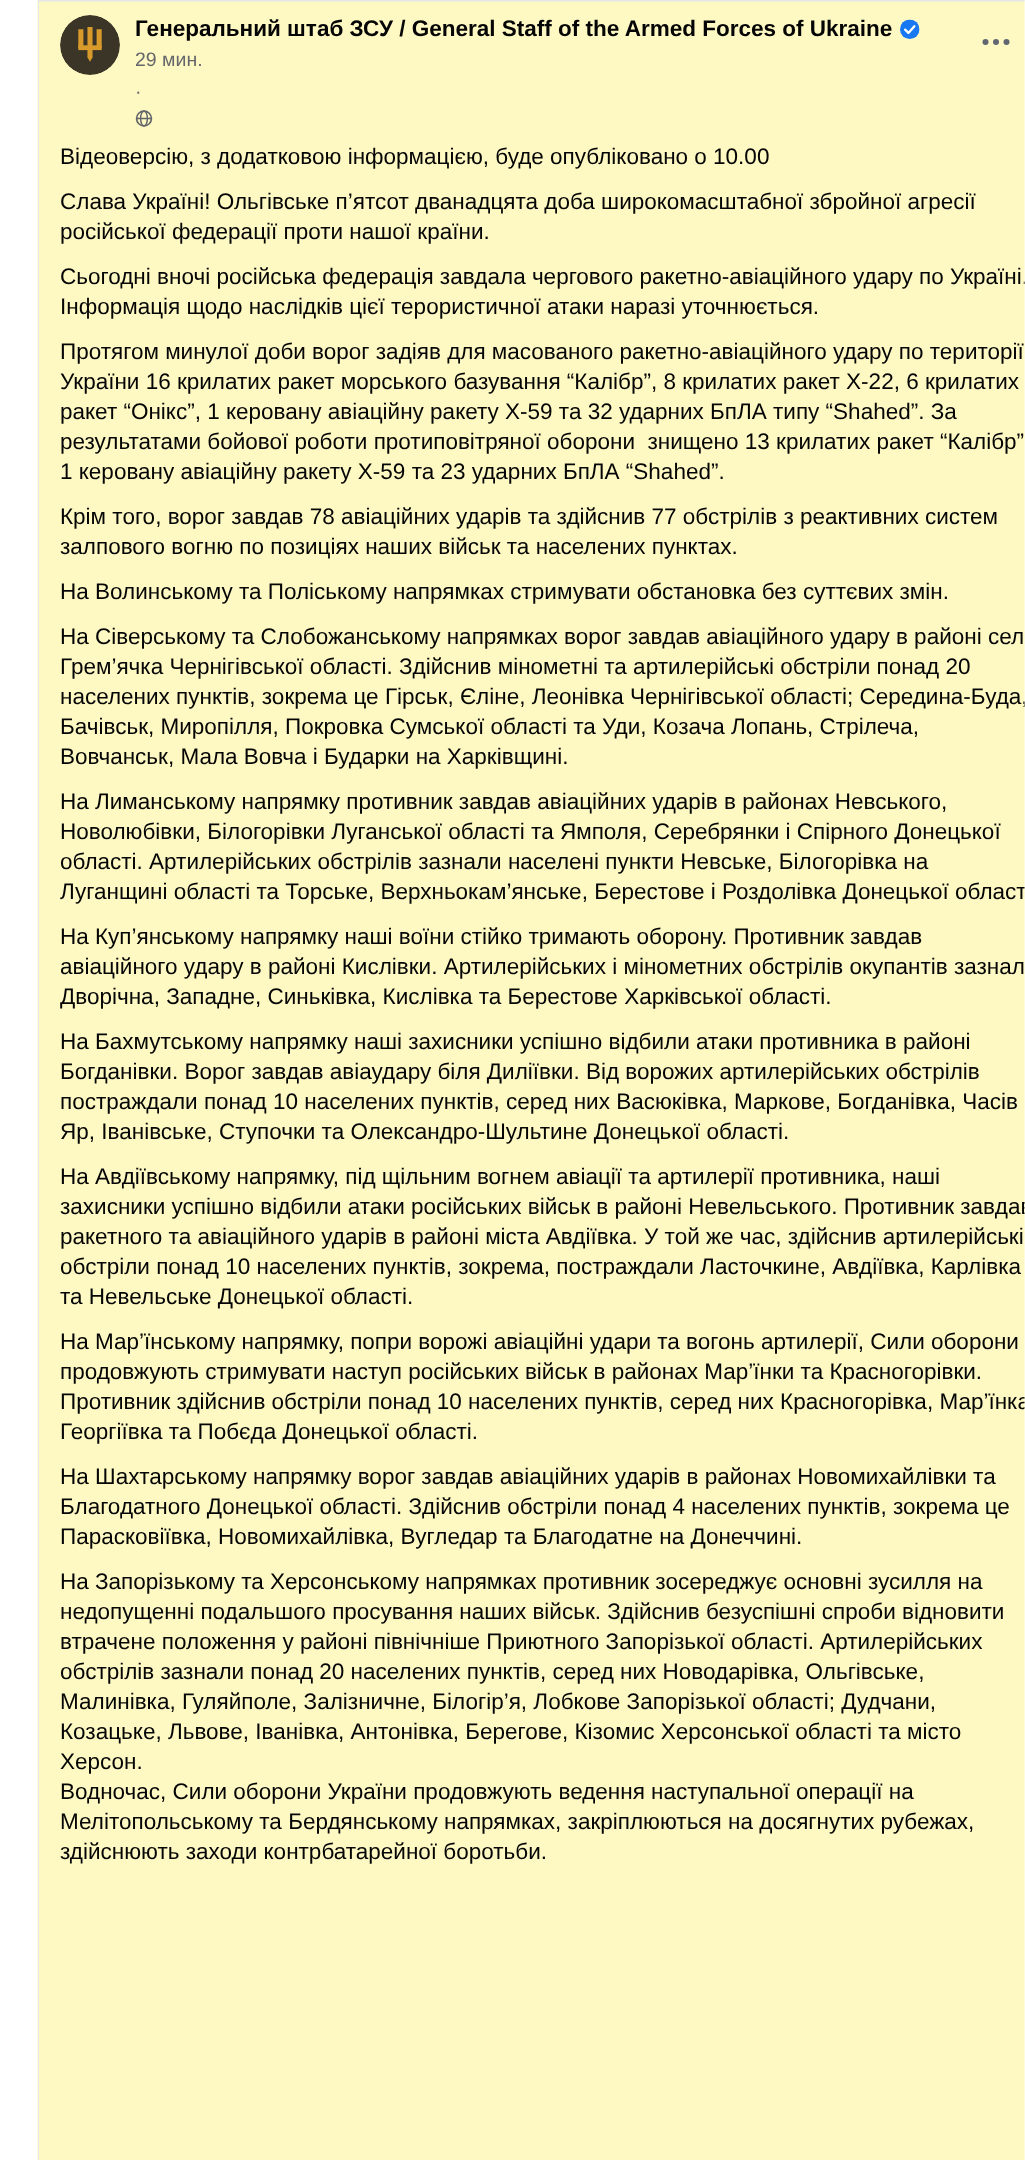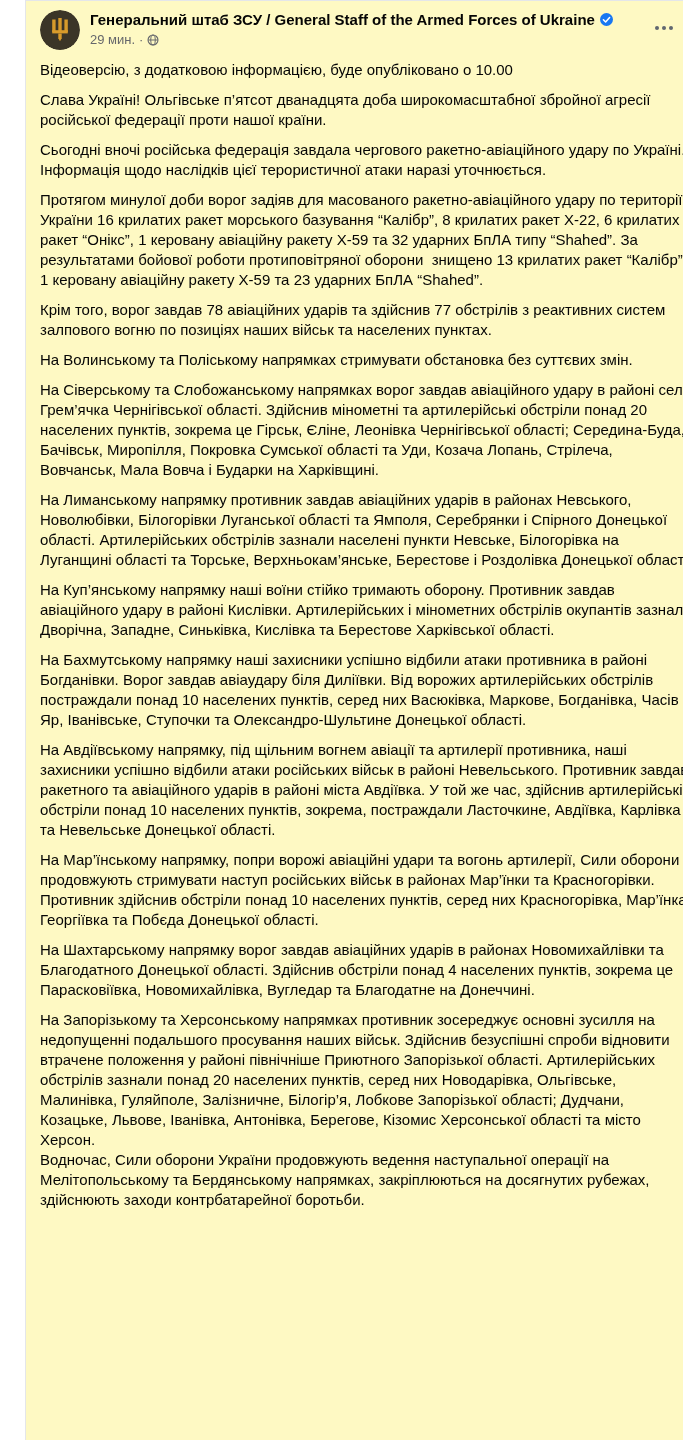--- a/index.html
+++ b/index.html
@@ -23,22 +23,22 @@
     flex: 0 0 40px; cursor: pointer; display: block;
   }
   .header-text { margin-left: 10px; flex: 1 1 auto; min-width: 0; }
   .page-name-row {
     display: flex; align-items: center; gap: 5px;
     font-size: 15px; font-weight: 700; color: #050505; line-height: 19px;
   }
   .page-name-row a { color: #050505; text-decoration: none; cursor: pointer; }
   .badge { width: 13px; height: 13px; display: inline-block; flex: 0 0 13px; }
   .meta-row {
-    display: flex; align-items: center; gap: 4px;
-    font-size: 13px; color: #65676b; line-height: 17px; margin-top: 2px;
+    display: flex; align-items: flex-start; gap: 4px;
+    font-size: 13px; color: #65676b; line-height: 17px; margin-top: 2px; flex-direction: column;
   }
   .meta-row a { color: #65676b; text-decoration: none; cursor: pointer; }
   .globe { width: 12px; height: 12px; display: inline-block; }
   .menu-btn {
     flex: 0 0 auto; width: 32px; height: 24px;
     display: flex; align-items: center; justify-content: center; gap: 3px;
     background: none; border: none; cursor: pointer; margin-top: 6px; margin-right: 12px;
   }
   .menu-btn i {
     width: 4px; height: 4px; border-radius: 50%; background: #606770; display: block;

